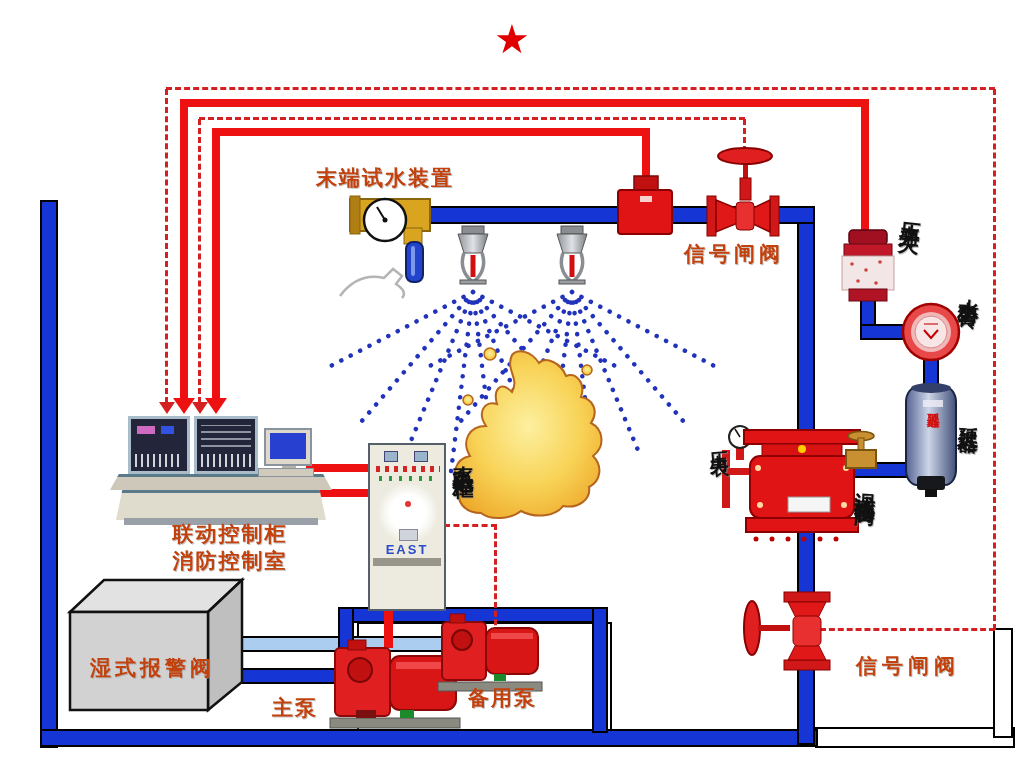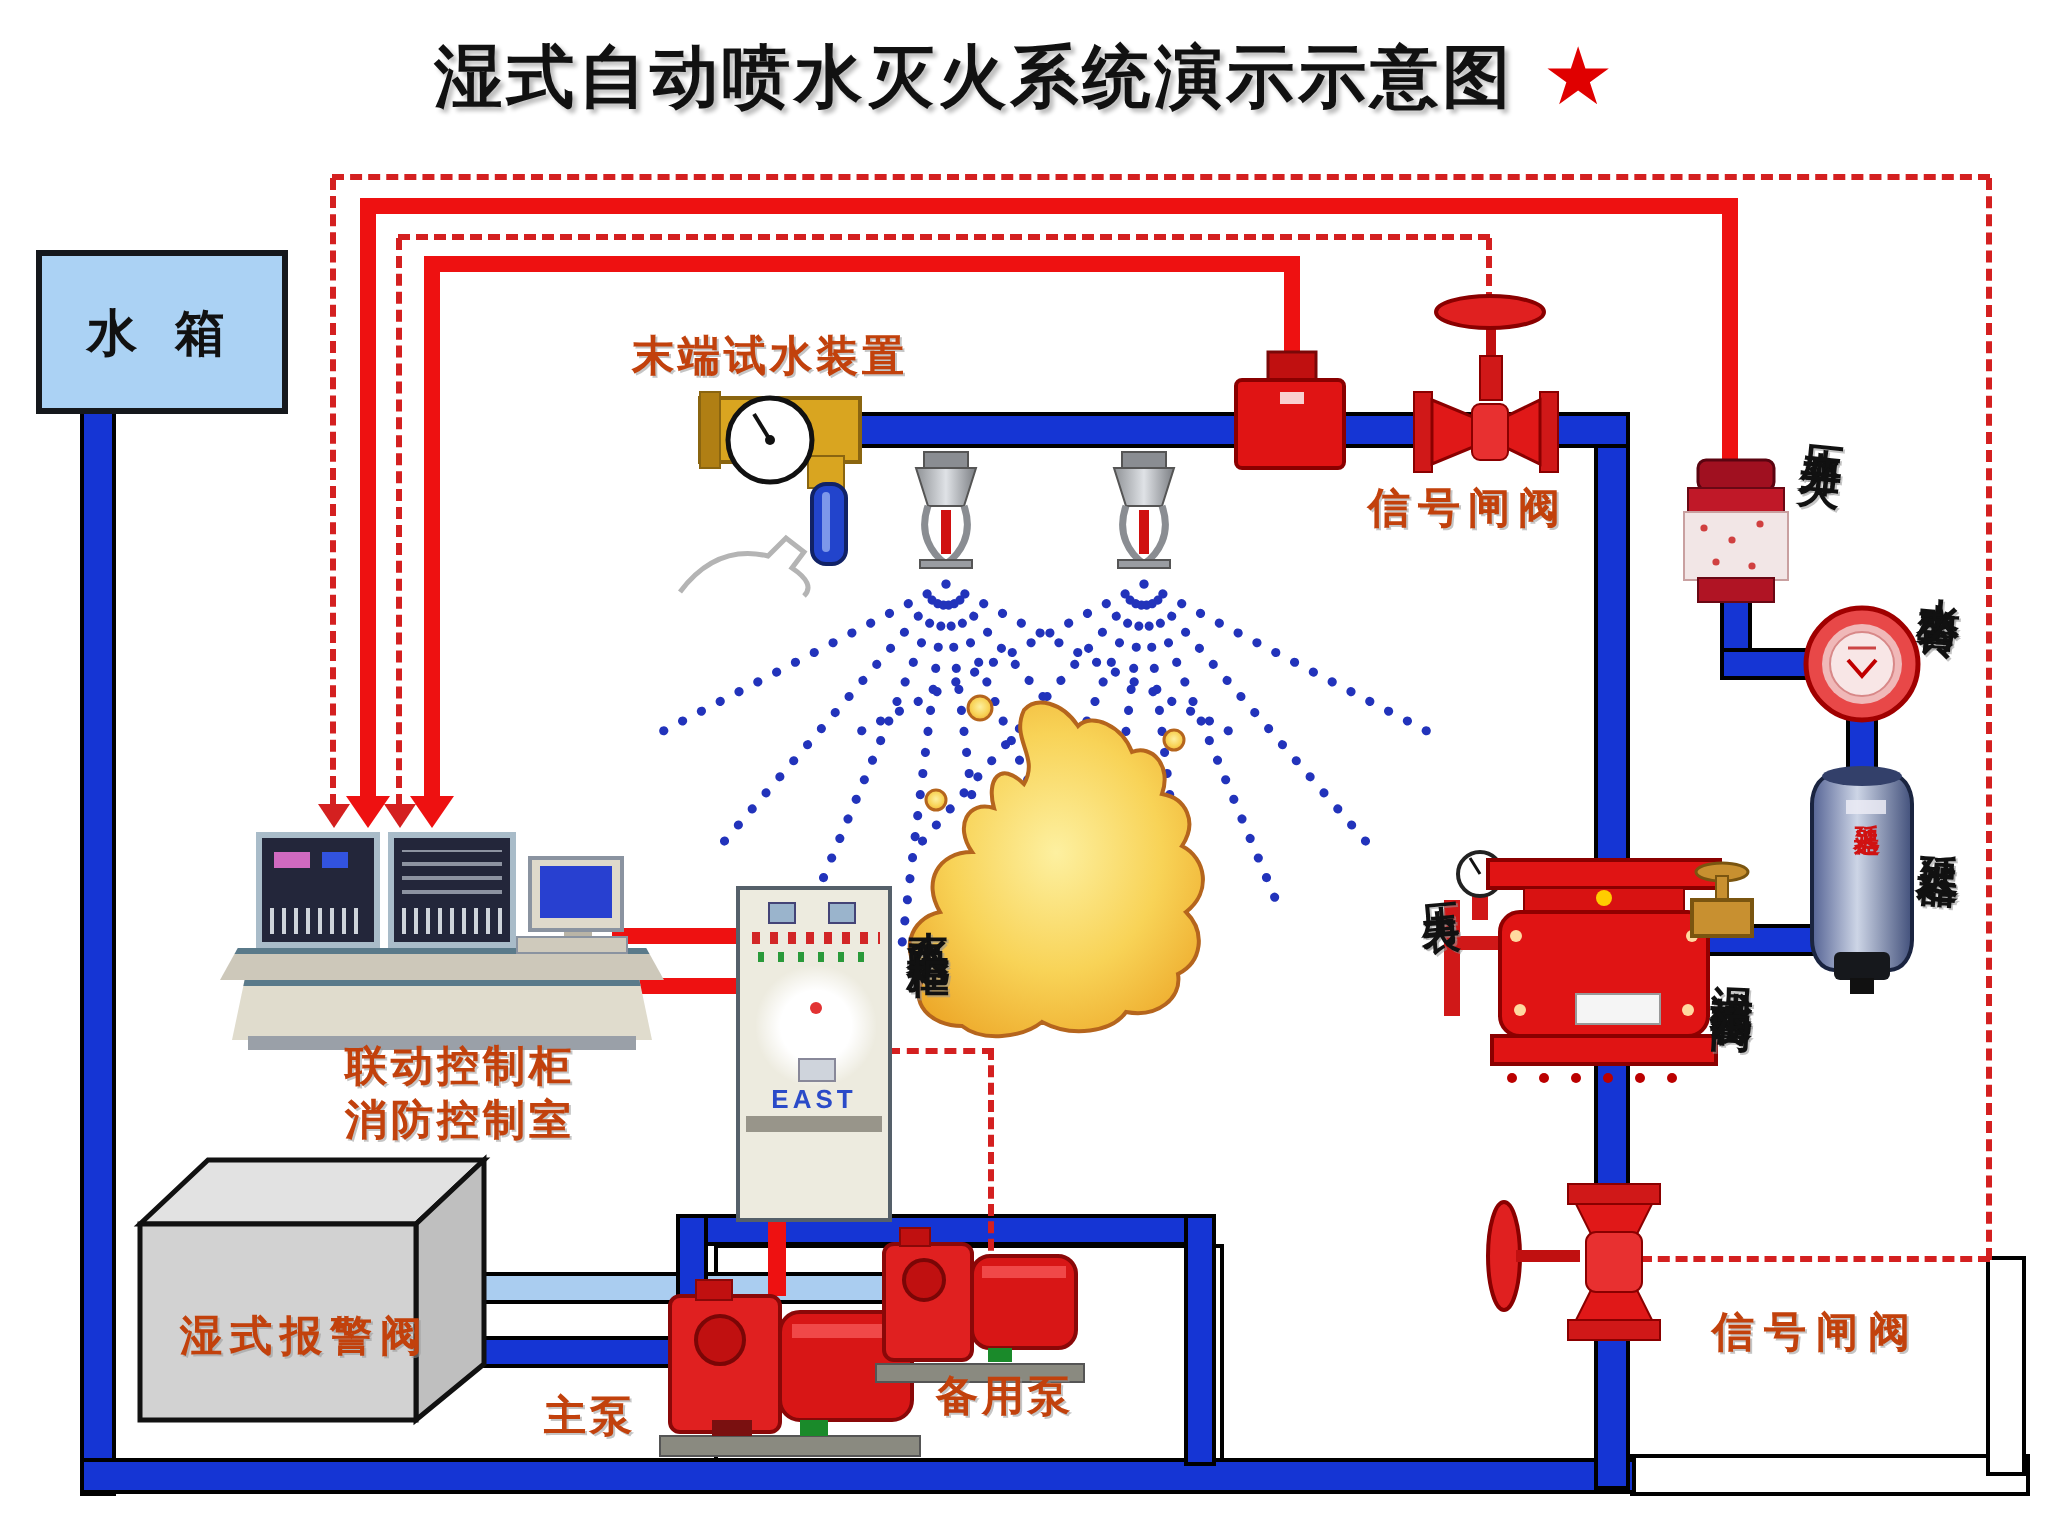--- a/index.html
+++ b/index.html
@@ -80,21 +80,20 @@
   .delay .tag{position:absolute;left:16px;top:12px;writing-mode:vertical-rl;text-orientation:upright;
        color:#d01212;background:rgba(235,235,245,.85);font-size:13px;font-weight:bold;padding:2px 1px;
        letter-spacing:1px;}
 </style>
 </head>
 <body>
 
 <div class="stage">
 
   <div class="title">
-    <span>湿式自动喷水灭火系统演示示意图</span>
     <span class="star">★</span>
   </div>
 
   <div class="duct" style="left:815px;top:727px;width:200px;height:21px;"></div>
   <div class="duct" style="left:993px;top:628px;width:20px;height:110px;"></div>
   <div class="frame" style="left:357px;top:622px;width:255px;height:110px;"></div>
 
   <div class="dh" style="left:166px;top:87px;width:829px;"></div>
   <div class="dv" style="left:165px;top:89px;height:314px;"></div>
   <div class="dv" style="left:993px;top:89px;height:541px;"></div>
@@ -295,23 +294,20 @@
       <rect x="0" y="66" width="104" height="9" fill="#8a8a80" stroke="#555"></rect>
       <rect x="4" y="6" width="44" height="58" rx="5" fill="#e02020" stroke="#8a0808" stroke-width="2"></rect>
       <rect x="12" y="-2" width="15" height="9" fill="#c01010" stroke="#8a0808"></rect>
       <circle cx="24" cy="24" r="10" fill="#c01010" stroke="#7a0606" stroke-width="2"></circle>
       <rect x="48" y="12" width="52" height="46" rx="9" fill="#d81616" stroke="#8a0808" stroke-width="2"></rect>
       <rect x="53" y="17" width="42" height="6" fill="#f04848"></rect>
       <rect x="56" y="58" width="12" height="7" fill="#1a8a2a"></rect>
     </g>
   </svg>
 
-  <div class="tank">
-    <span>水 箱</span>
-  </div>
 
   <div class="console">
     <div class="panel" style="left:18px;top:12px;width:62px;height:58px;">
       <div class="chipA"></div>
       <div class="chipB"></div>
       <div class="ticks"></div>
     </div>
     <div class="panel" style="left:84px;top:12px;width:64px;height:58px;">
       <div class="lines"></div>
       <div class="ticks"></div>

